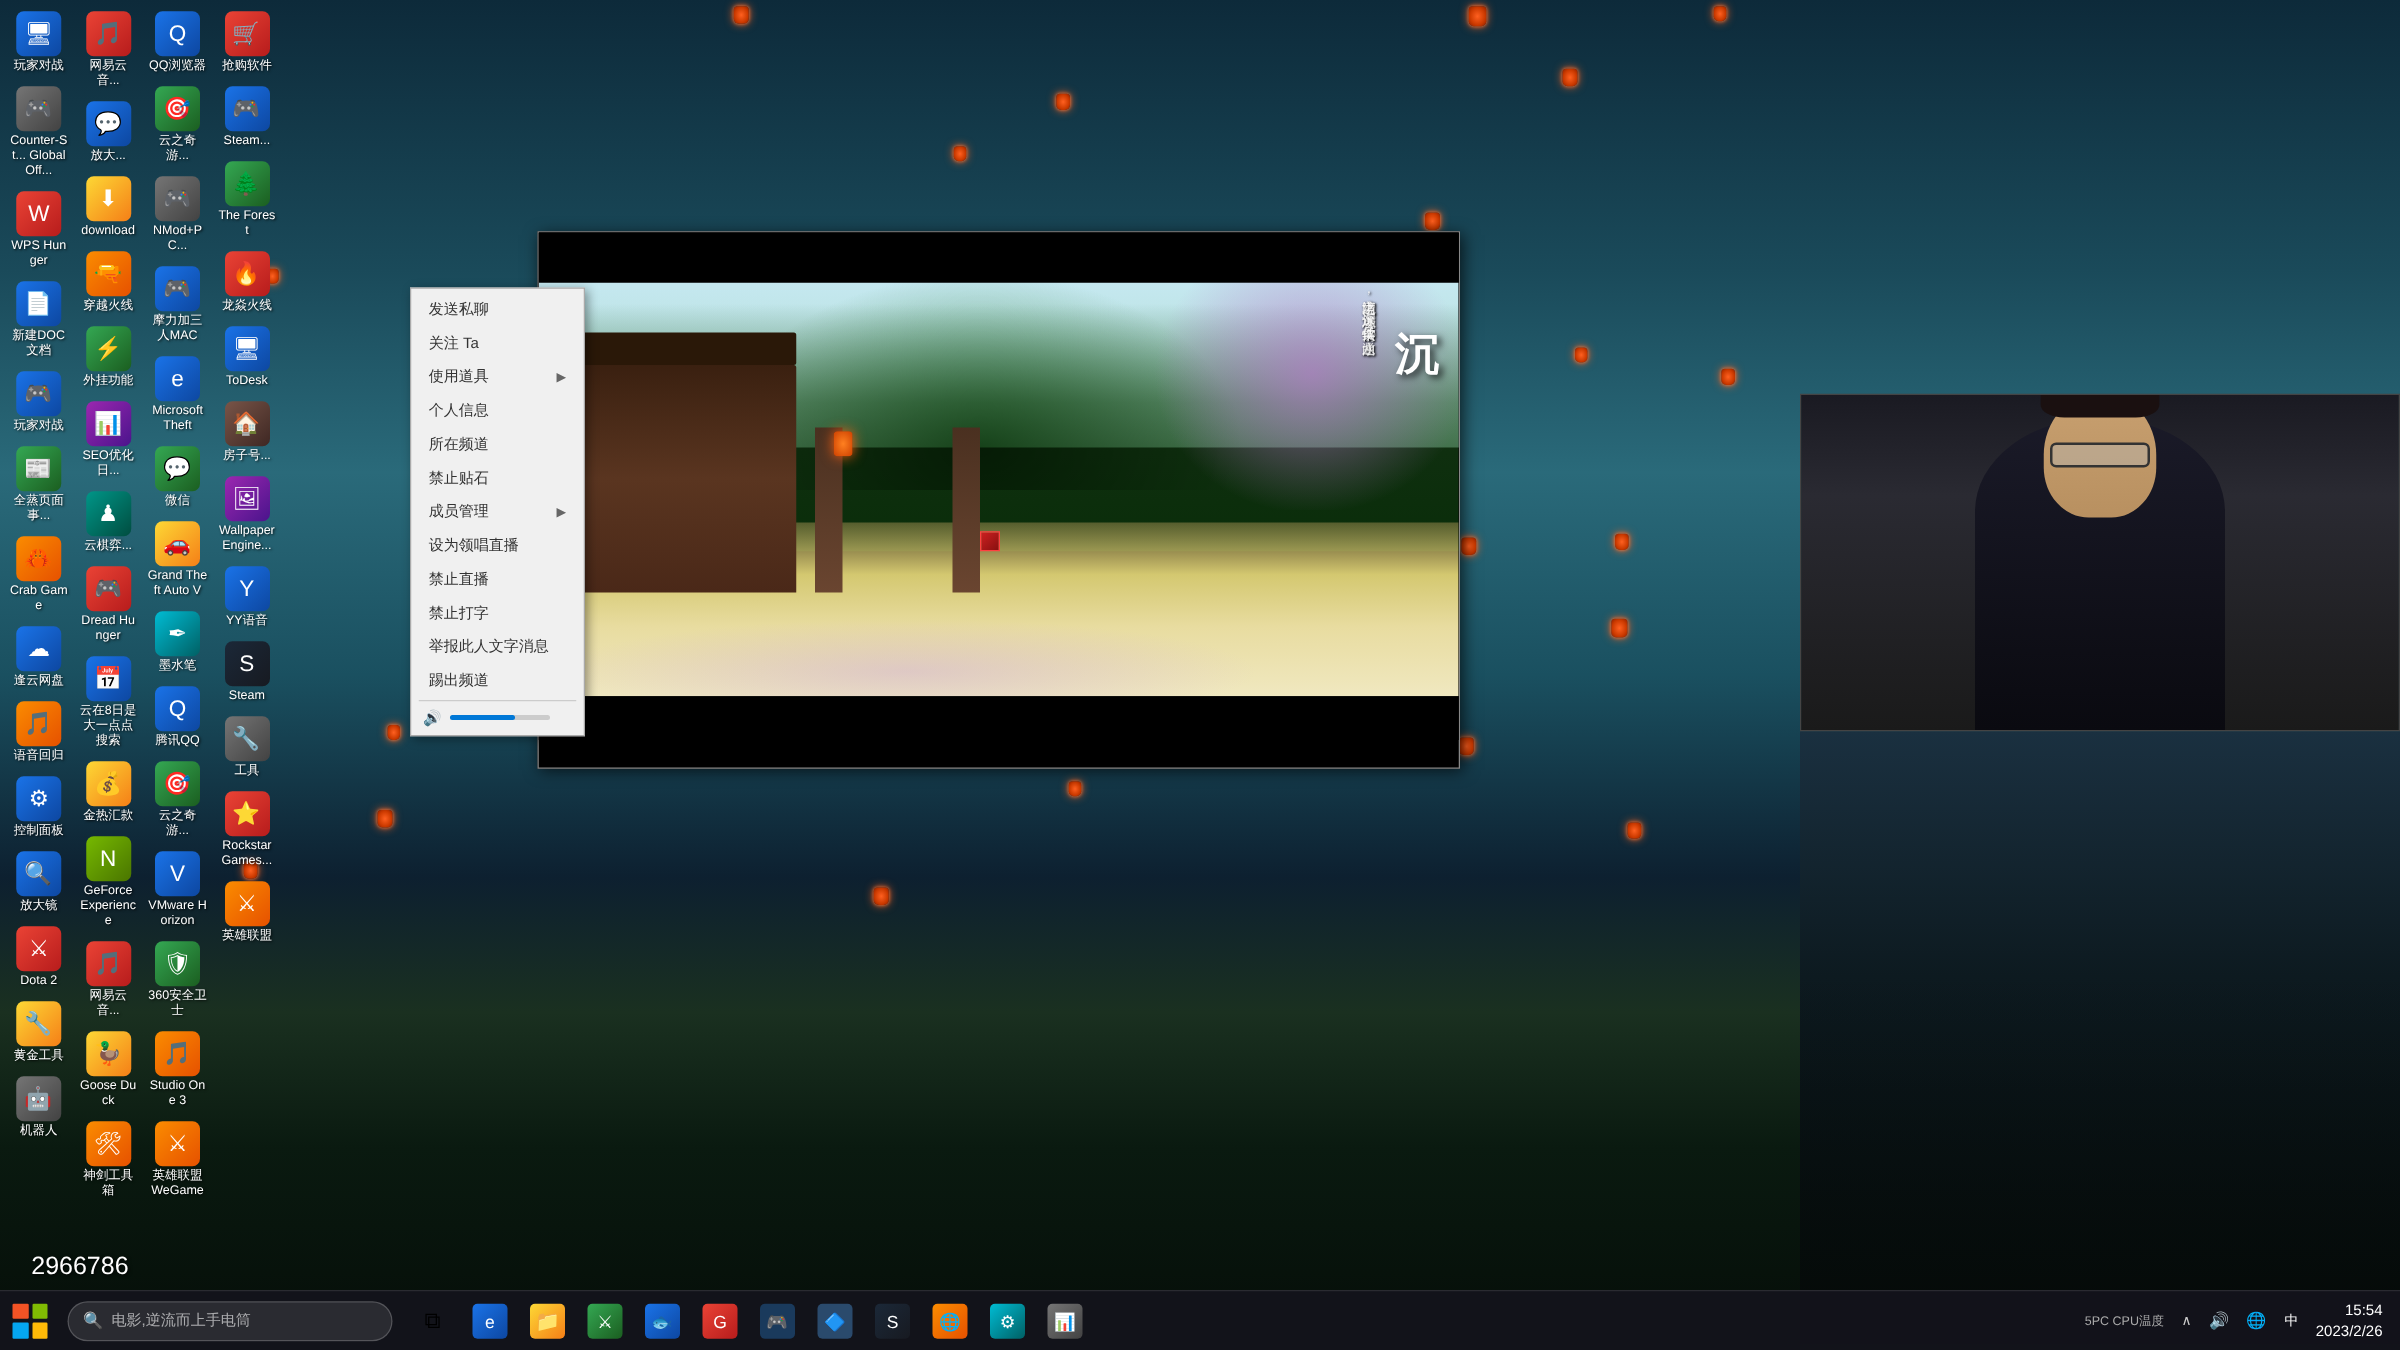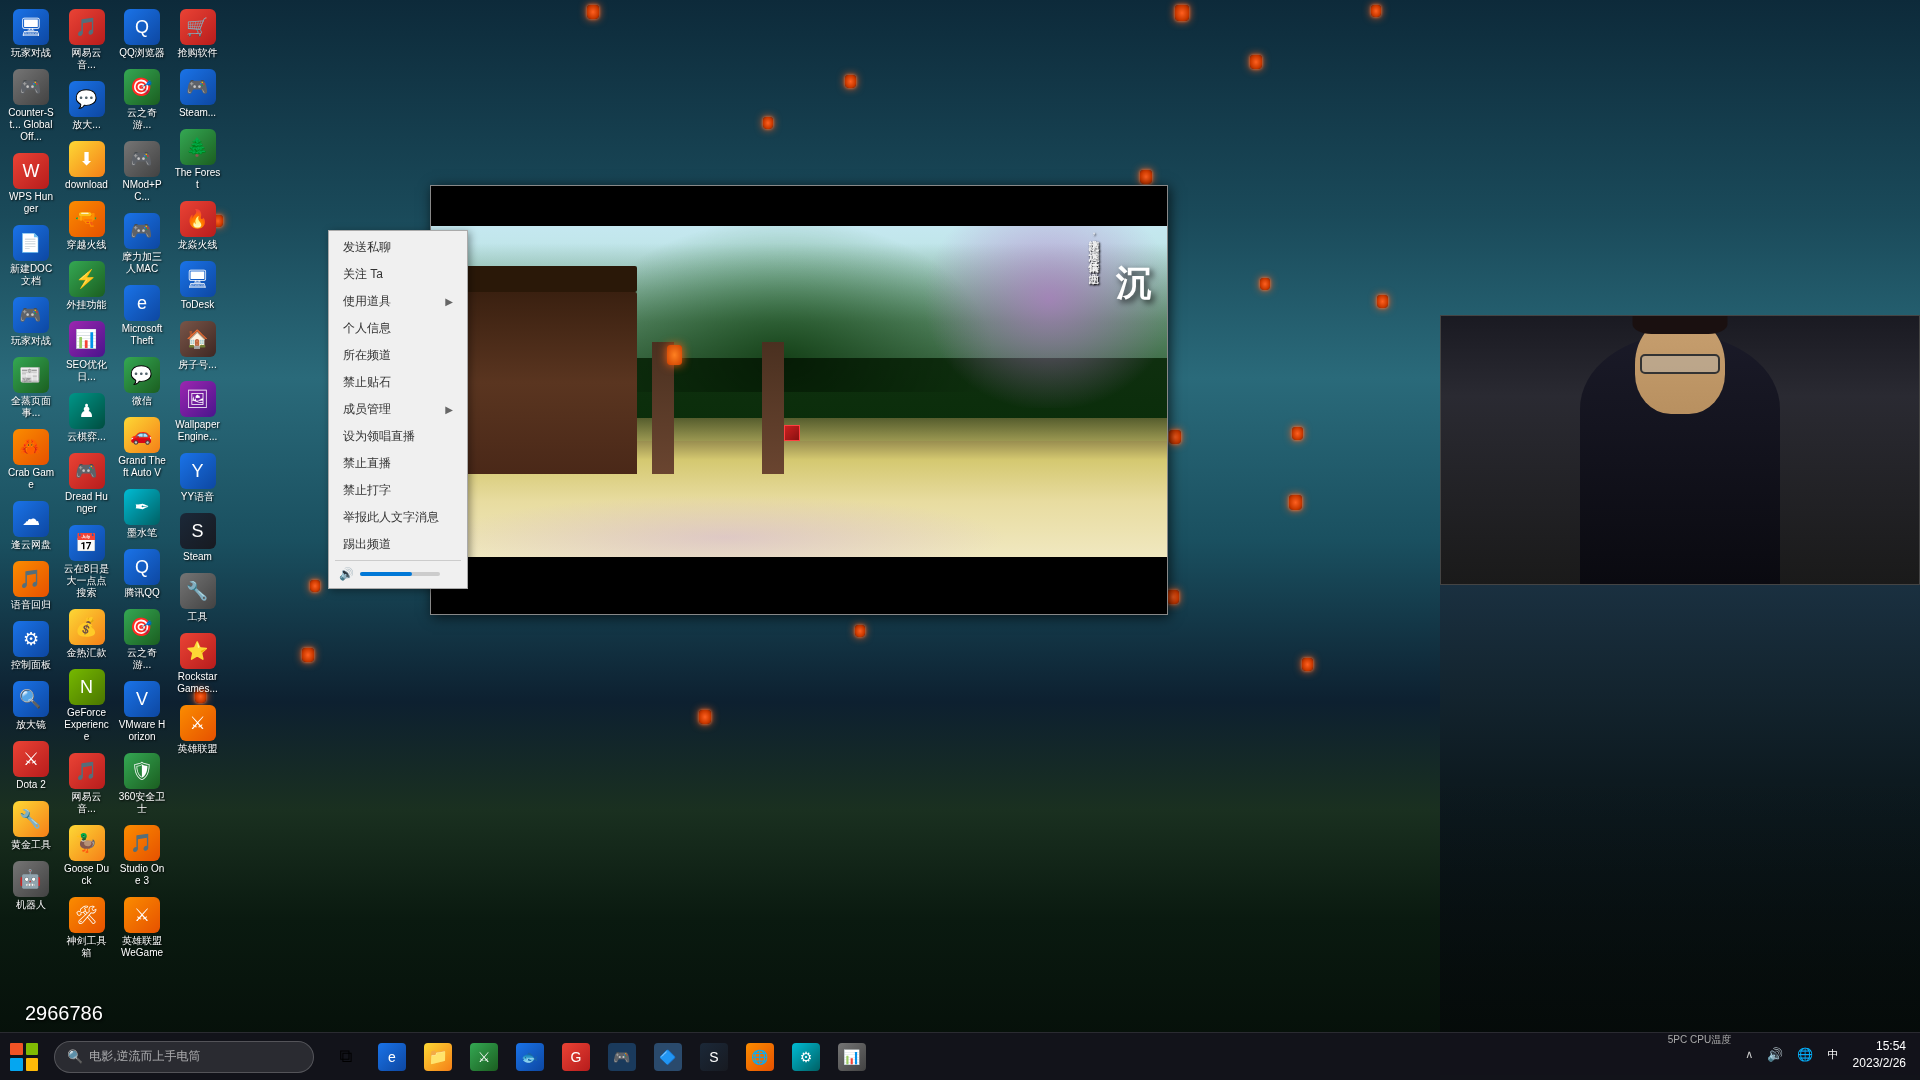--- a/index.html
+++ b/index.html
@@ -156,21 +156,21 @@
       align-items: center;
       padding: 0 12px;
       color: rgba(255,255,255,0.6);
       font-size: 12px;
       cursor: text;
       margin: 0 6px;
     }
 
     .taskbar-right {
       display: flex;
-      align-items: flex-start;
+      align-items: center;
       padding: 0 10px;
       gap: 6px;
       height: 48px;
     }
 
     .taskbar-right-item {
       height: 44px;
       display: flex;
       align-items: center;
       padding: 0 4px;

